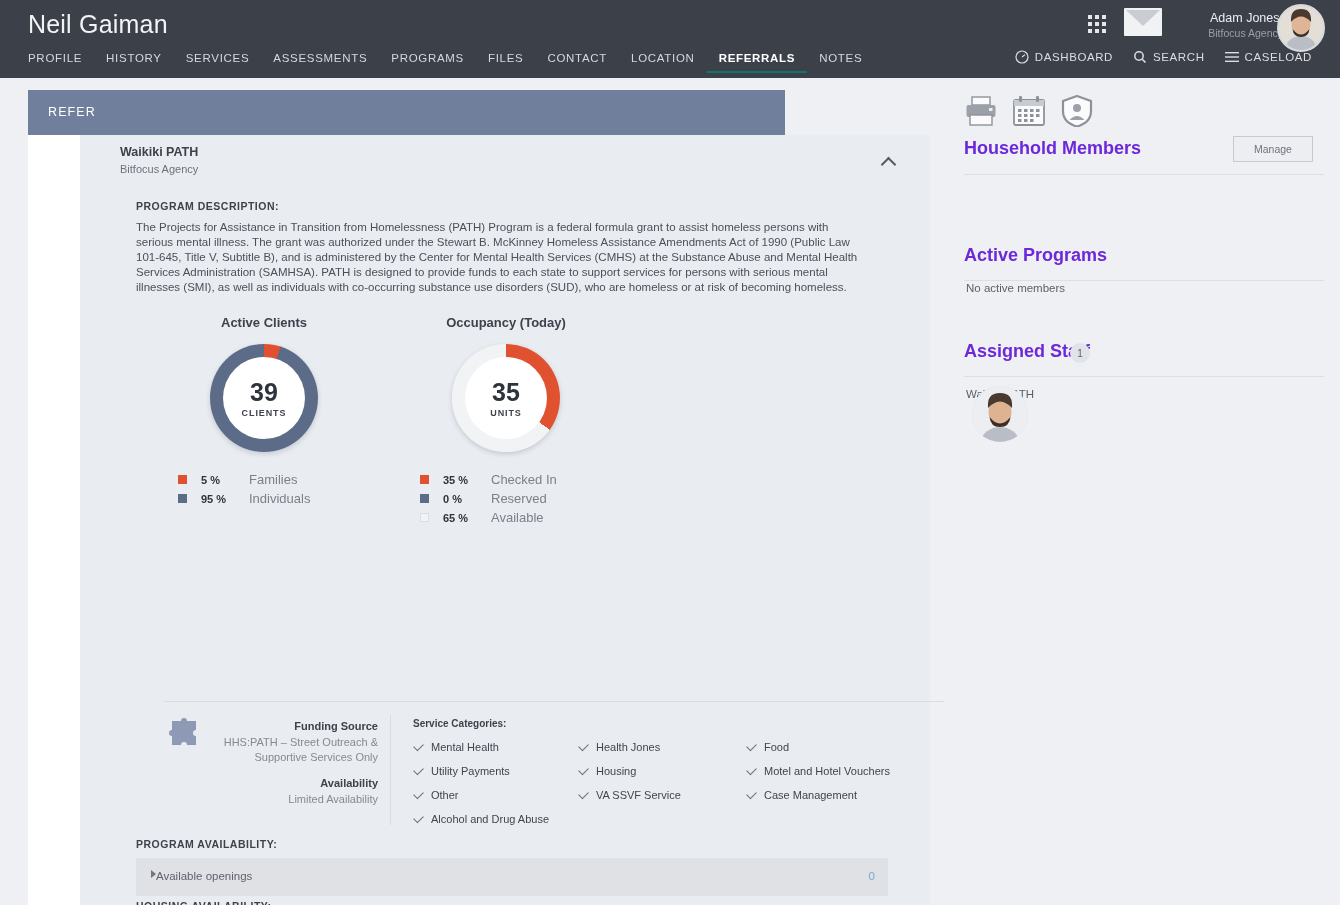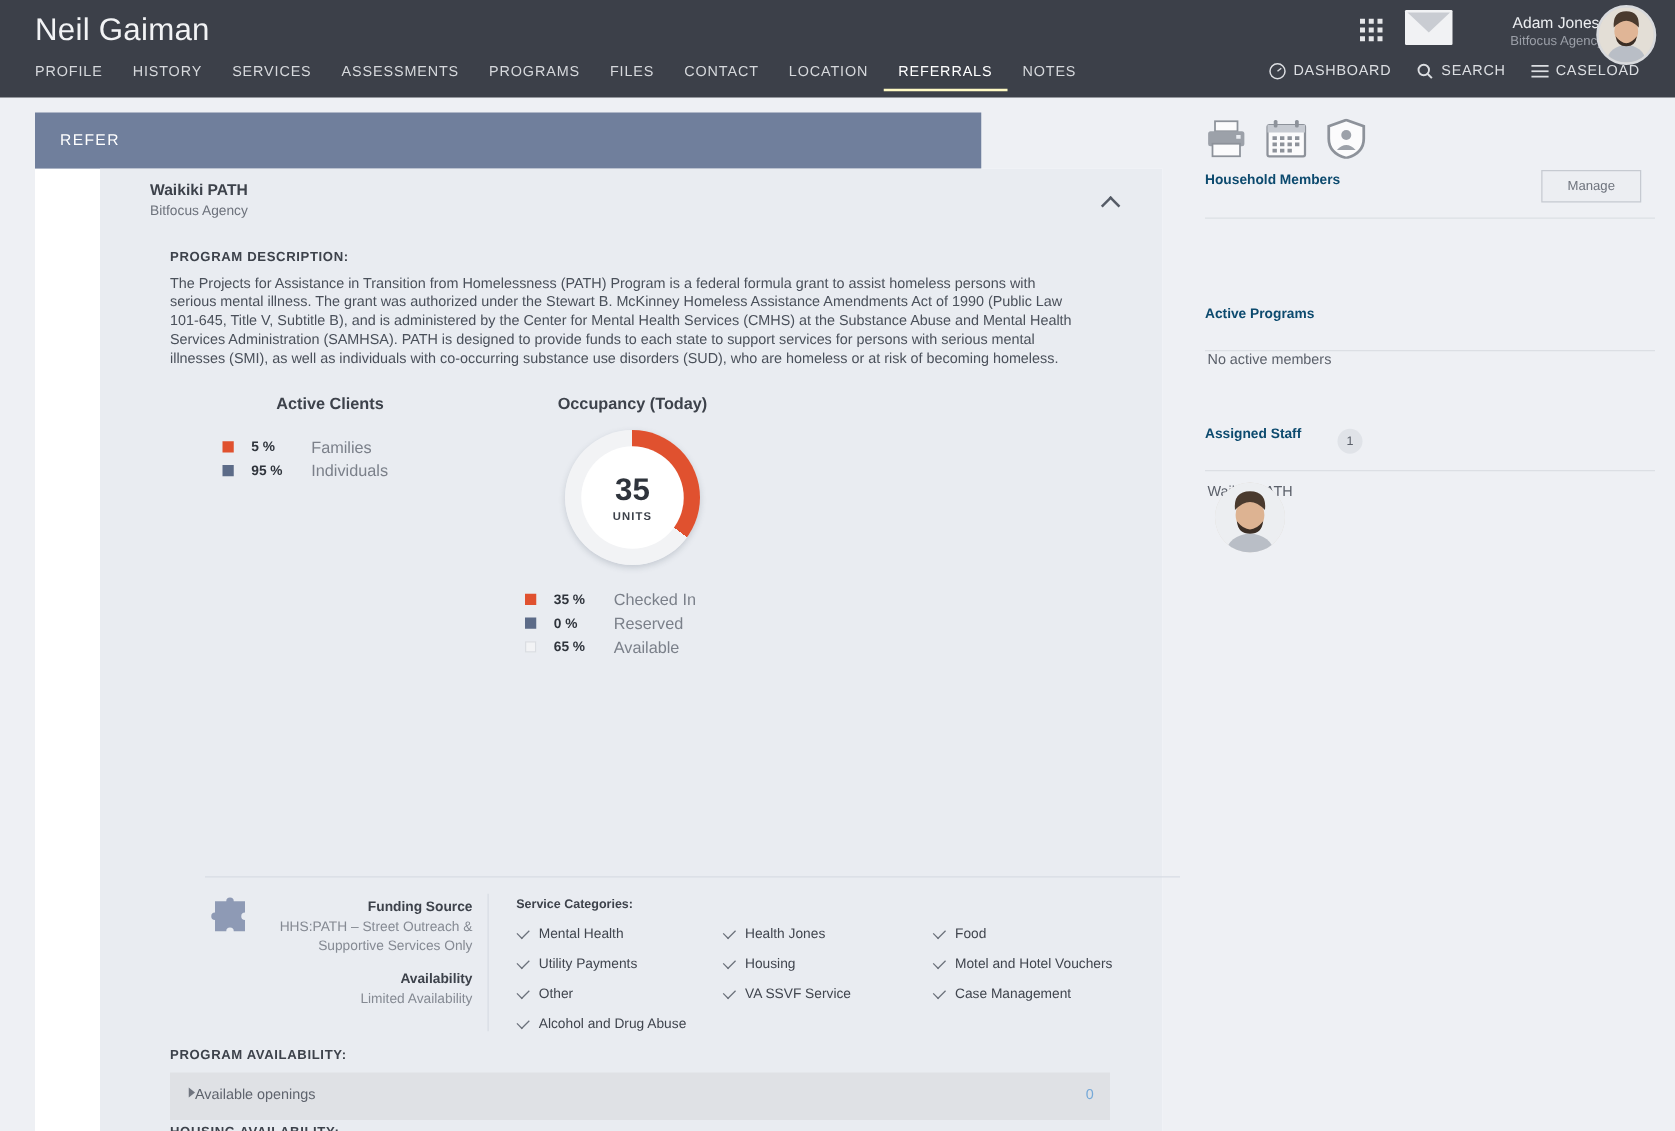--- a/index.html
+++ b/index.html
@@ -21,21 +21,21 @@
   }
   .mainnav {
     position: absolute; left: 28px; top: 48px;
     display: flex; align-items: flex-start; gap: 0;
   }
   .mainnav a {
     font-size: 11.5px; color: #d6d8dc; letter-spacing: .7px;
     padding: 4px 12px 7px 12px; text-decoration: none; white-space: nowrap;
   }
   .mainnav a:first-child { padding-left: 0; }
-  .mainnav a.active { color: #ffffff; font-weight: normal; border-bottom: 2px solid #fef9c3; }
+  .mainnav a.active { color: #ffffff; font-weight: bold; border-bottom: 2px solid #0f766e; }
 
   
   .grid-icon {
     position: absolute; left: 1088px; top: 15px;
     width: 22px; height: 22px;
     display: grid; grid-template-columns: repeat(3, 4px); grid-template-rows: repeat(3, 4px);
     gap: 3px;
   }
   .grid-icon i { background: #e6e7ea; display: block; width: 4px; height: 4px; }
   .mail-icon {
@@ -167,21 +167,21 @@
   .bar-txt { font-size: 11.5px; color: #5e636d; }
   .bar-right { position: absolute; right: 13px; top: 12px; font-size: 11.5px; color: #5e636d; }
   .num-blue { color: #76a9d8; }
 
   
   .rpanel { position: absolute; left: 950px; top: 90px; width: 390px; height: 815px; }
   .ricons { position: absolute; left: 14px; top: 5px; display: flex; gap: 14px; align-items: flex-end; }
   .ricon { width: 34px; height: 32px; cursor: pointer; }
 
   .rsec-title {
-    position: absolute; font-size: 11px; font-weight: bold; color: #0c4a6e;
+    position: absolute; font-size: 18px; font-weight: bold; color: #6d28d9;
   }
   .rhr { position: absolute; left: 14px; width: 360px; height: 1px; background: #dcdfe4; }
   .rbody { position: absolute; font-size: 11.5px; color: #5a5f69; }
   .manage-btn {
     position: absolute; left: 283px; top: 46px; width: 80px; height: 26px;
     background: #eceef2; border: 1px solid #c6cad1; color: #6e737d;
     font-size: 10.5px; cursor: pointer; font-family: "Liberation Sans", sans-serif;
   }
   .badge-count {
     position: absolute; width: 20px; height: 20px; border-radius: 50%;
@@ -280,20 +280,27 @@
     </div>
     <div class="chevron-up"></div>
 
     <div class="sec-label desc-label">PROGRAM DESCRIPTION:</div>
     <div class="desc-body">The Projects for Assistance in Transition from Homelessness (PATH) Program is a federal formula grant to assist homeless persons with serious mental illness. The grant was authorized under the Stewart B. McKinney Homeless Assistance Amendments Act of 1990 (Public Law 101-645, Title V, Subtitle B), and is administered by the Center for Mental Health Services (CMHS) at the Substance Abuse and Mental Health Services Administration (SAMHSA). PATH is designed to provide funds to each state to support services for persons with serious mental illnesses (SMI), as well as individuals with co-occurring substance use disorders (SUD), who are homeless or at risk of becoming homeless.</div>
 
     <div class="charts">
 
       <div class="chart-col c1">
         <div class="chart-title">Active Clients</div>
+        <div class="donut-wrap">
+          <div class="donut" id="donut0" style="background: conic-gradient(rgb(224, 81, 47) 0deg, rgb(224, 81, 47) 18deg, rgb(92, 107, 136) 18deg, rgb(92, 107, 136) 360deg);"></div>
+          <div class="donut-hole">
+            <div class="donut-num">39</div>
+            <div class="donut-unit">CLIENTS</div>
+          </div>
+        </div>
         <div class="legend">
           <div class="legend-row">
             <span class="sw" id="sw00" style="background: rgb(224, 81, 47);"></span>
             <span class="lg-pct">5 %</span>
             <span class="lg-name">Families</span>
           </div>
           <div class="legend-row">
             <span class="sw" id="sw01" style="background: rgb(92, 107, 136);"></span>
             <span class="lg-pct">95 %</span>
             <span class="lg-name">Individuals</span>

